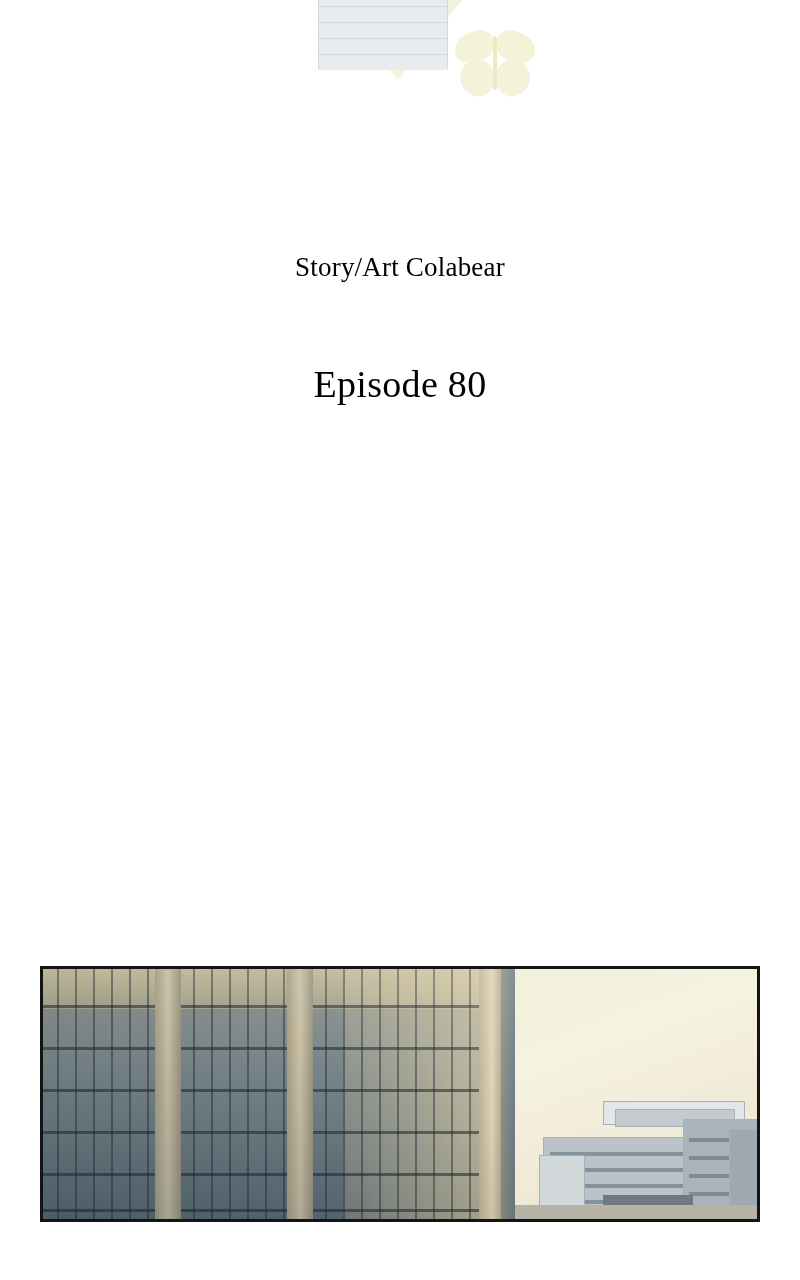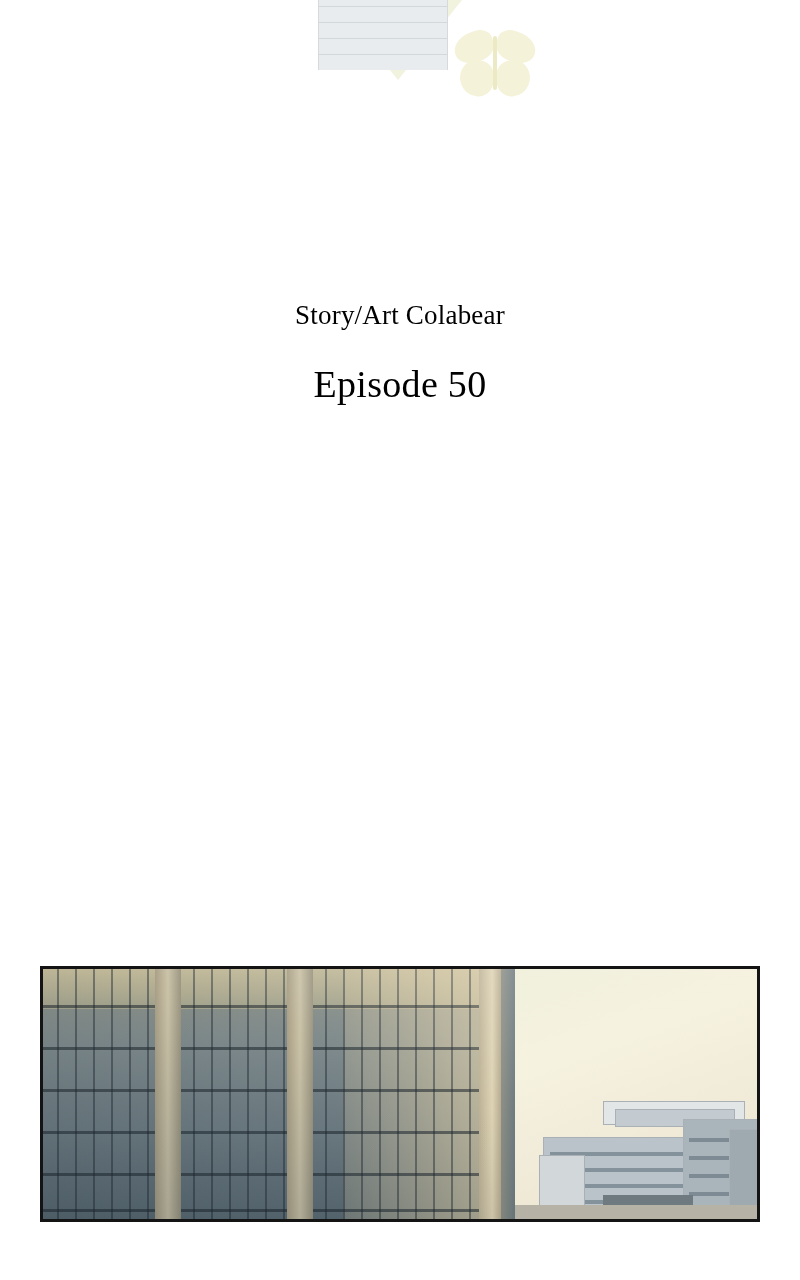--- a/index.html
+++ b/index.html
@@ -84,21 +84,20 @@
 
   
   .credit-line {
     position: absolute;
     left: 0;
     top: 252px;
     width: 800px;
     text-align: center;
     font-size: 27px;
     letter-spacing: 0.2px;
-    margin-top: 48px;
   }
   .episode-title {
     position: absolute;
     left: 0;
     top: 362px;
     width: 800px;
     text-align: center;
     font-size: 38px;
     letter-spacing: 0.3px;
   }
@@ -238,21 +237,21 @@
     <div class="wing w-tl"></div>
     <div class="wing w-tr"></div>
     <div class="wing w-bl"></div>
     <div class="wing w-br"></div>
     <div class="body"></div>
   </div>
 </div>
 
 <div class="credit-line">Story/Art Colabear</div>
 
-<div class="episode-title">Episode 50</div>
+<div class="episode-title">Episode 80</div>
 
 <div class="panel">
   <div class="panel-inner">
     <div class="sky"></div>
 
     <div class="far-block fb1"></div>
     <div class="far-block fb2"></div>
     <div class="far-block fb3">
       <div class="far-win-row" style="left:6px; top:14px; width:196px;"></div>
       <div class="far-win-row" style="left:6px; top:30px; width:196px;"></div>

